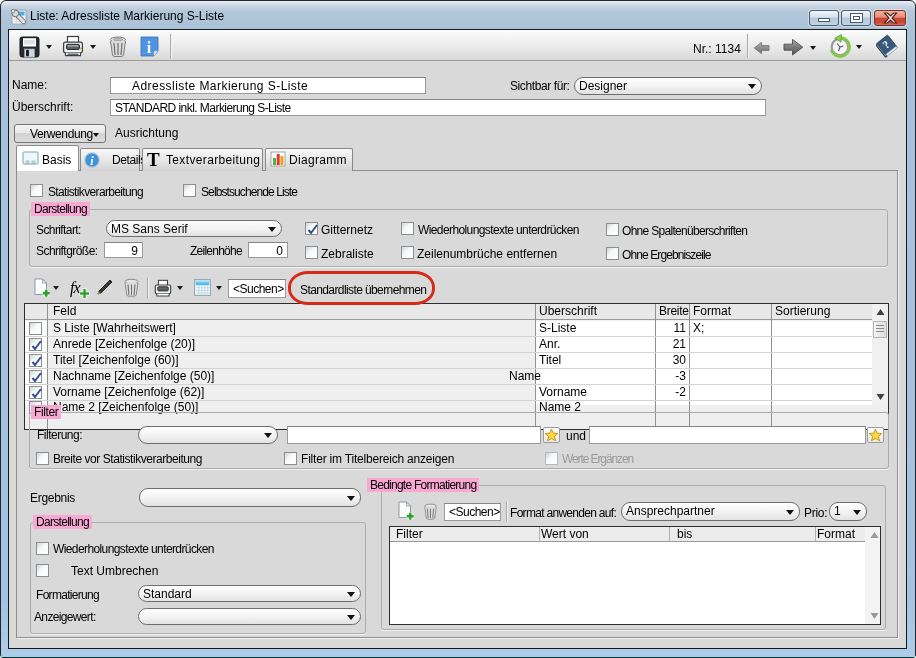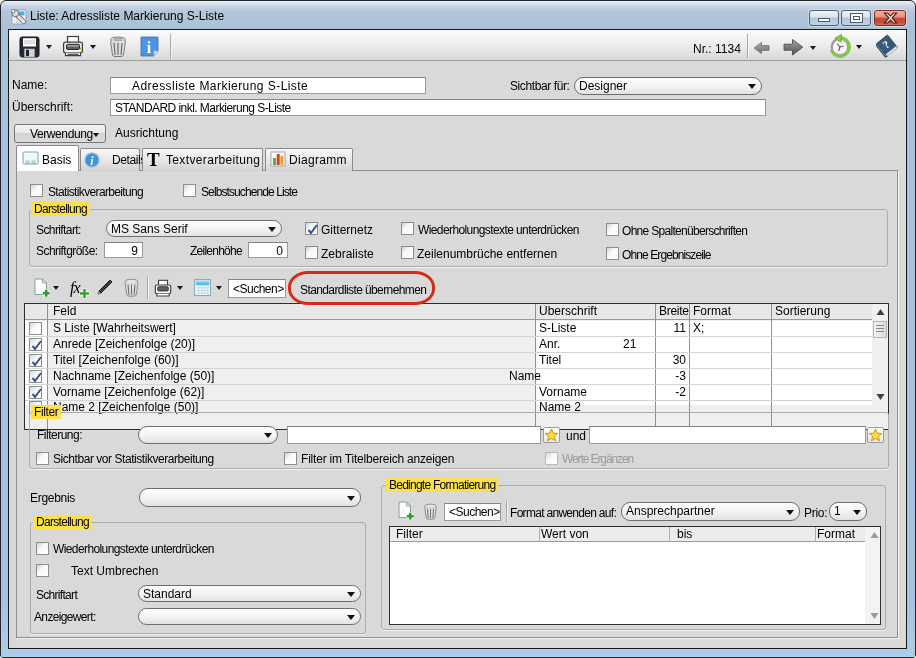--- a/index.html
+++ b/index.html
@@ -26,21 +26,21 @@
 .inp { background:#fff; border:1px solid #9b9b9b; border-top-color:#848484; }
 .inp span { position:absolute; left:4px; top:1px; white-space:nowrap; }
 .combo { border:1px solid #6e6e6e; border-radius:9px; background:linear-gradient(#fefefe, #f2f2f2 55%, #e2e2e2); }
 .combo span { position:absolute; left:4px; top:1px; white-space:nowrap; }
 .combo i { position:absolute; right:5px; top:50%; margin-top:-2px; width:0; height:0; border-left:4px solid transparent; border-right:4px solid transparent; border-top:5px solid #111; }
 
 .cb { width:13px; height:13px; border:1px solid #8e8e8e; background:linear-gradient(135deg,#cdd4da 0%, #f6f8f9 40%, #fff 100%); }
 .cb svg { position:absolute; left:-1px; top:-1px; overflow:visible; }
 
 .grp { border:1px solid #acacac; border-radius:3px; box-shadow:0 1px 0 #f2f2f2; }
-.grplab { background:#fde047; padding:0 3px; height:14px; }
+.grplab { background:#f9a8d4; padding:0 3px; height:14px; }
 
 .tab { top:148px; height:23px; border:1px solid #8a8a8a; border-bottom:none; border-radius:2px 2px 0 0;
   background:linear-gradient(#f7f7f7, #e4e4e4 60%, #d2d2d2); }
 .tab .lab, #tabactive .lab { position:absolute; left:24px; top:4px; white-space:nowrap; }
 #tabactive { top:145px; height:26px; background:#fff; z-index:5; border:1px solid #8a8a8a; border-bottom:none; border-radius:2px 2px 0 0; }
 #page { left:16px; top:170px; width:882px; height:468px; border:1px solid #8f8f8f; box-shadow:1px 1px 0 #f4f4f4; }
 
 #grid { left:24px; top:303px; width:865px; height:127px; border:1px solid #2e2e2e; background:#efefef; overflow:hidden; }
 .gv { position:absolute; top:0; bottom:0; width:1px; background:#909090; }
 .gh { position:absolute; left:0; height:1px; background:#d4d4d4; }
@@ -356,21 +356,21 @@
   <div class="gh" style="top:64px; width:847px;"></div>
   <div class="gh" style="top:80px; width:847px;"></div>
   <div class="gh" style="top:96px; width:847px;"></div>
 
   <span class="cell" style="left:28px; top:18px;">S Liste [Wahrheitswert]</span>
   <span class="cell" style="left:514px; top:18px;">S-Liste</span>
   <span class="cell" style="left:630px; top:18px; width:31px; text-align:right;">11</span>
   <span class="cell" style="left:668px; top:18px;">X;</span>
   <span class="cell" style="left:28px; top:34px;">Anrede [Zeichenfolge (20)]</span>
   <span class="cell" style="left:514px; top:34px;">Anr.</span>
-  <span class="cell" style="left:598px; top:34px; width:31px; text-align:left;">21</span>
+  <span class="cell" style="left:630px; top:34px; width:31px; text-align:right;">21</span>
   <span class="cell" style="left:28px; top:50px;">Titel [Zeichenfolge (60)]</span>
   <span class="cell" style="left:514px; top:50px;">Titel</span>
   <span class="cell" style="left:630px; top:50px; width:31px; text-align:right;">30</span>
   <span class="cell" style="left:28px; top:66px;">Nachname [Zeichenfolge (50)]</span>
   <span class="cell" style="left:484px; top:66px;">Name</span>
   <span class="cell" style="left:630px; top:66px; width:31px; text-align:right;">-3</span>
   <span class="cell" style="left:28px; top:82px;">Vorname [Zeichenfolge (62)]</span>
   <span class="cell" style="left:514px; top:82px;">Vorname</span>
   <span class="cell" style="left:630px; top:82px; width:31px; text-align:right;">-2</span>
   <span class="cell" style="left:28px; top:97px;">Name 2 [Zeichenfolge (50)]</span>
@@ -424,51 +424,51 @@
     </svg>
 </div>
 <div class="abs lbl" style="left:566px; top:429px;">und</div>
 <div class="abs inp" style="left:589px; top:426px; width:277px; height:18px;"></div>
 <div class="abs" style="left:867px; top:427px; width:17px; height:16px; border:1px solid #9b9b9b; border-radius:2px; background:linear-gradient(#fefefe,#e8e8e8);">
 <svg width="15" height="14" viewBox="0 0 15 14">
       <path d="M7.5 1 L9.3 5.2 L13.8 5.5 L10.4 8.4 L11.5 12.8 L7.5 10.4 L3.5 12.8 L4.6 8.4 L1.2 5.5 L5.7 5.2 Z" fill="#ffd83d" stroke="#b8860b" stroke-width="0.8"></path>
     </svg>
 </div>
 <div class="abs cb" style="left:36px; top:452px;"></div>
-<div class="abs lbl" style="left:53px; top:452px; letter-spacing:-0.45px;">Sichtbar vor Statistikverarbeitung</div>
+<div class="abs lbl" style="left:53px; top:452px; letter-spacing:-0.45px;">Breite vor Statistikverarbeitung</div>
 <div class="abs cb" style="left:284px; top:452px;"></div>
 <div class="abs lbl" style="left:301px; top:452px; letter-spacing:-0.2px;">Filter im Titelbereich anzeigen</div>
 <div class="abs cb" style="left:545px; top:452px; border-color:#b9b9b9;"></div>
 <div class="abs lbl gray" style="left:562px; top:452px; letter-spacing:-1.1px;">Werte Ergänzen</div>
 
 <div class="abs lbl" style="left:30px; top:491px; letter-spacing:-0.3px;">Ergebnis</div>
 <div class="abs combo" style="left:139px; top:488px; width:222px; height:19px;">
     <span></span>
     <i></i>
   </div>
 
 <div class="abs grp" style="left:30px; top:522px; width:336px; height:112px;"></div>
 <div class="abs grplab" style="left:33px; top:515px; letter-spacing:-0.7px;">Darstellung</div>
 <div class="abs cb" style="left:36px; top:542px;"></div>
 <div class="abs lbl" style="left:53px; top:542px; letter-spacing:-0.6px;">Wiederholungstexte unterdrücken</div>
 <div class="abs cb" style="left:36px; top:564px;"></div>
 <div class="abs lbl" style="left:71px; top:564px;">Text Umbrechen</div>
-<div class="abs lbl" style="left:36px; top:588px; letter-spacing:-0.7px;">Schriftart</div>
+<div class="abs lbl" style="left:36px; top:588px; letter-spacing:-0.7px;">Formatierung</div>
 <div class="abs combo" style="left:138px; top:585px; width:223px; height:17px;">
     <span>Standard</span>
     <i></i>
   </div>
 <div class="abs lbl" style="left:34px; top:610px; letter-spacing:-0.65px;">Anzeigewert:</div>
 <div class="abs combo" style="left:138px; top:608px; width:223px; height:17px;">
     <span></span>
     <i></i>
   </div>
 
 <div class="abs grp" style="left:381px; top:485px; width:505px; height:145px;"></div>
-<div class="abs grplab" style="left:386px; top:478px; letter-spacing:-0.75px;">Bedingte Formatierung</div>
+<div class="abs grplab" style="left:367px; top:478px; letter-spacing:-0.75px;">Bedingte Formatierung</div>
 <svg class="abs" style="left:397px; top:501px;" width="19" height="20" viewBox="0 0 19 20">
 <path d="M2 1 L9.5 1 L13.5 5 L13.5 16.5 L2 16.5 Z" fill="#fcfdfd" stroke="#8d9ba2"></path>
 <path d="M9.5 1 L9.5 5 L13.5 5 Z" fill="#e7ecee" stroke="#8d9ba2" stroke-width="0.8"></path>
 <g stroke="#fff" stroke-width="4.2">
       <line x1="13.2" y1="11.5" x2="13.2" y2="19"></line>
       <line x1="9.5" y1="15.2" x2="17" y2="15.2"></line>
     </g>
 <g stroke="#2ca02c" stroke-width="2.6">
       <line x1="13.2" y1="11.8" x2="13.2" y2="18.7"></line>
       <line x1="9.8" y1="15.2" x2="16.7" y2="15.2"></line>

